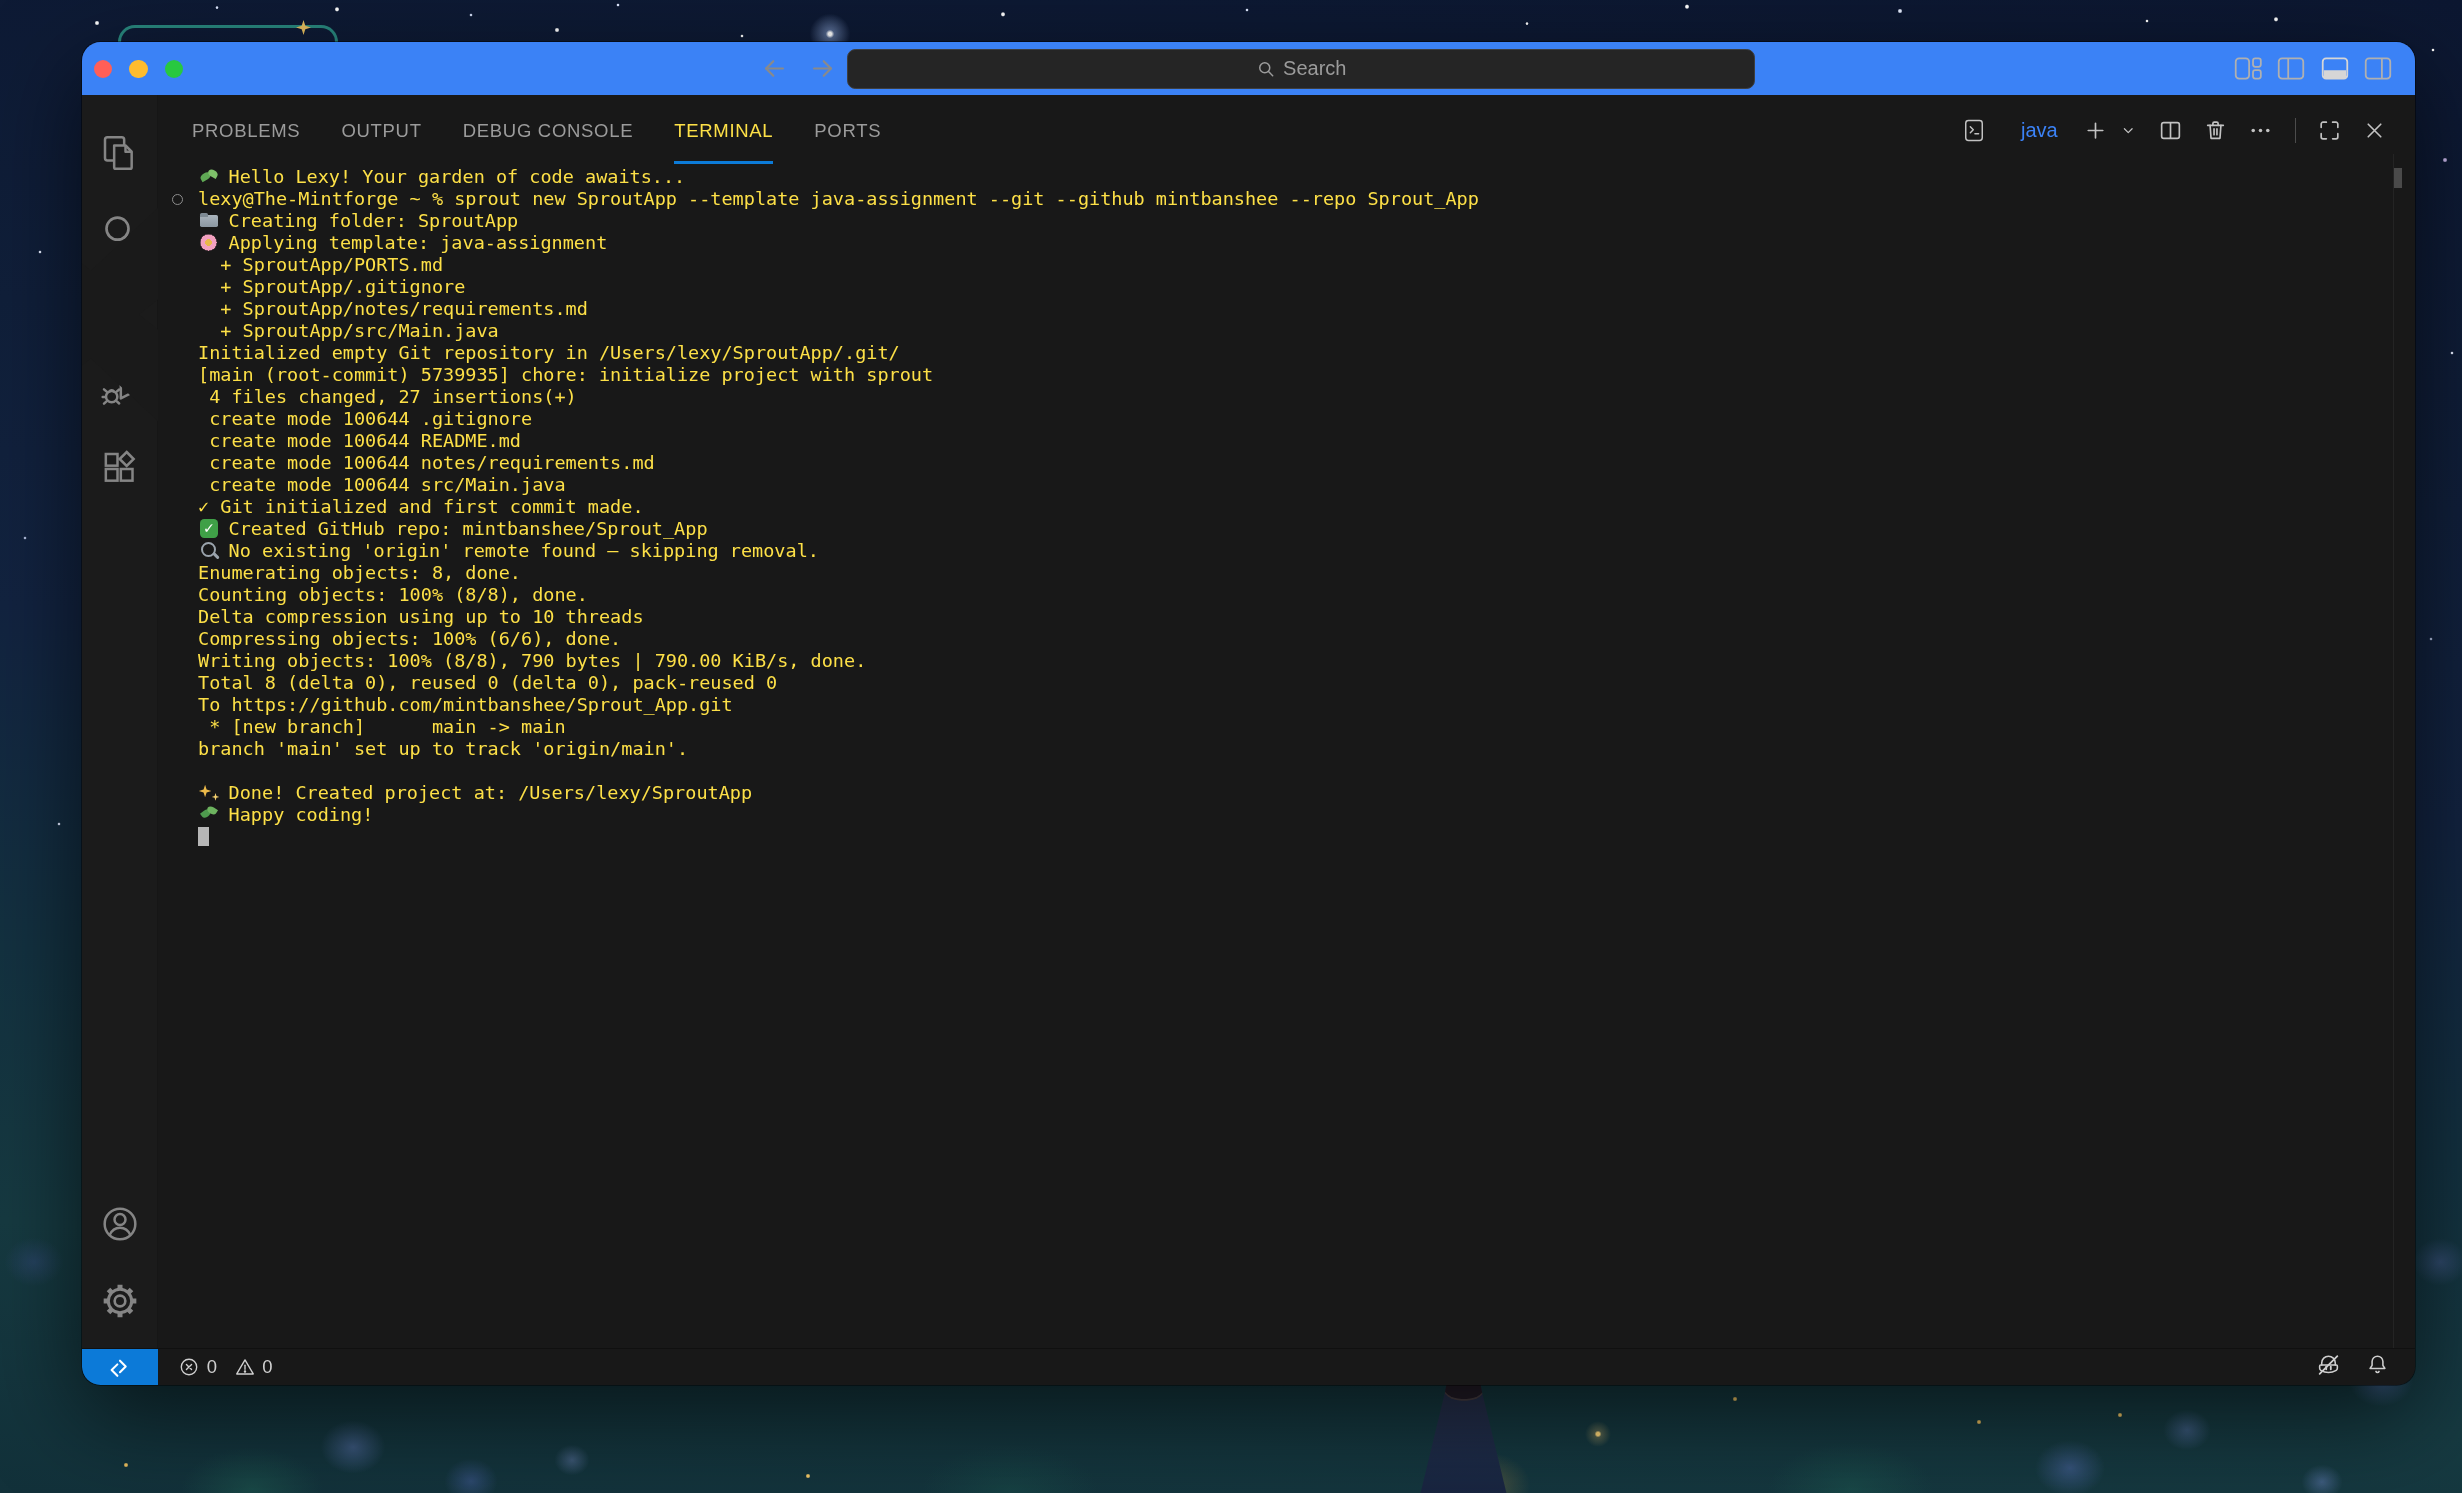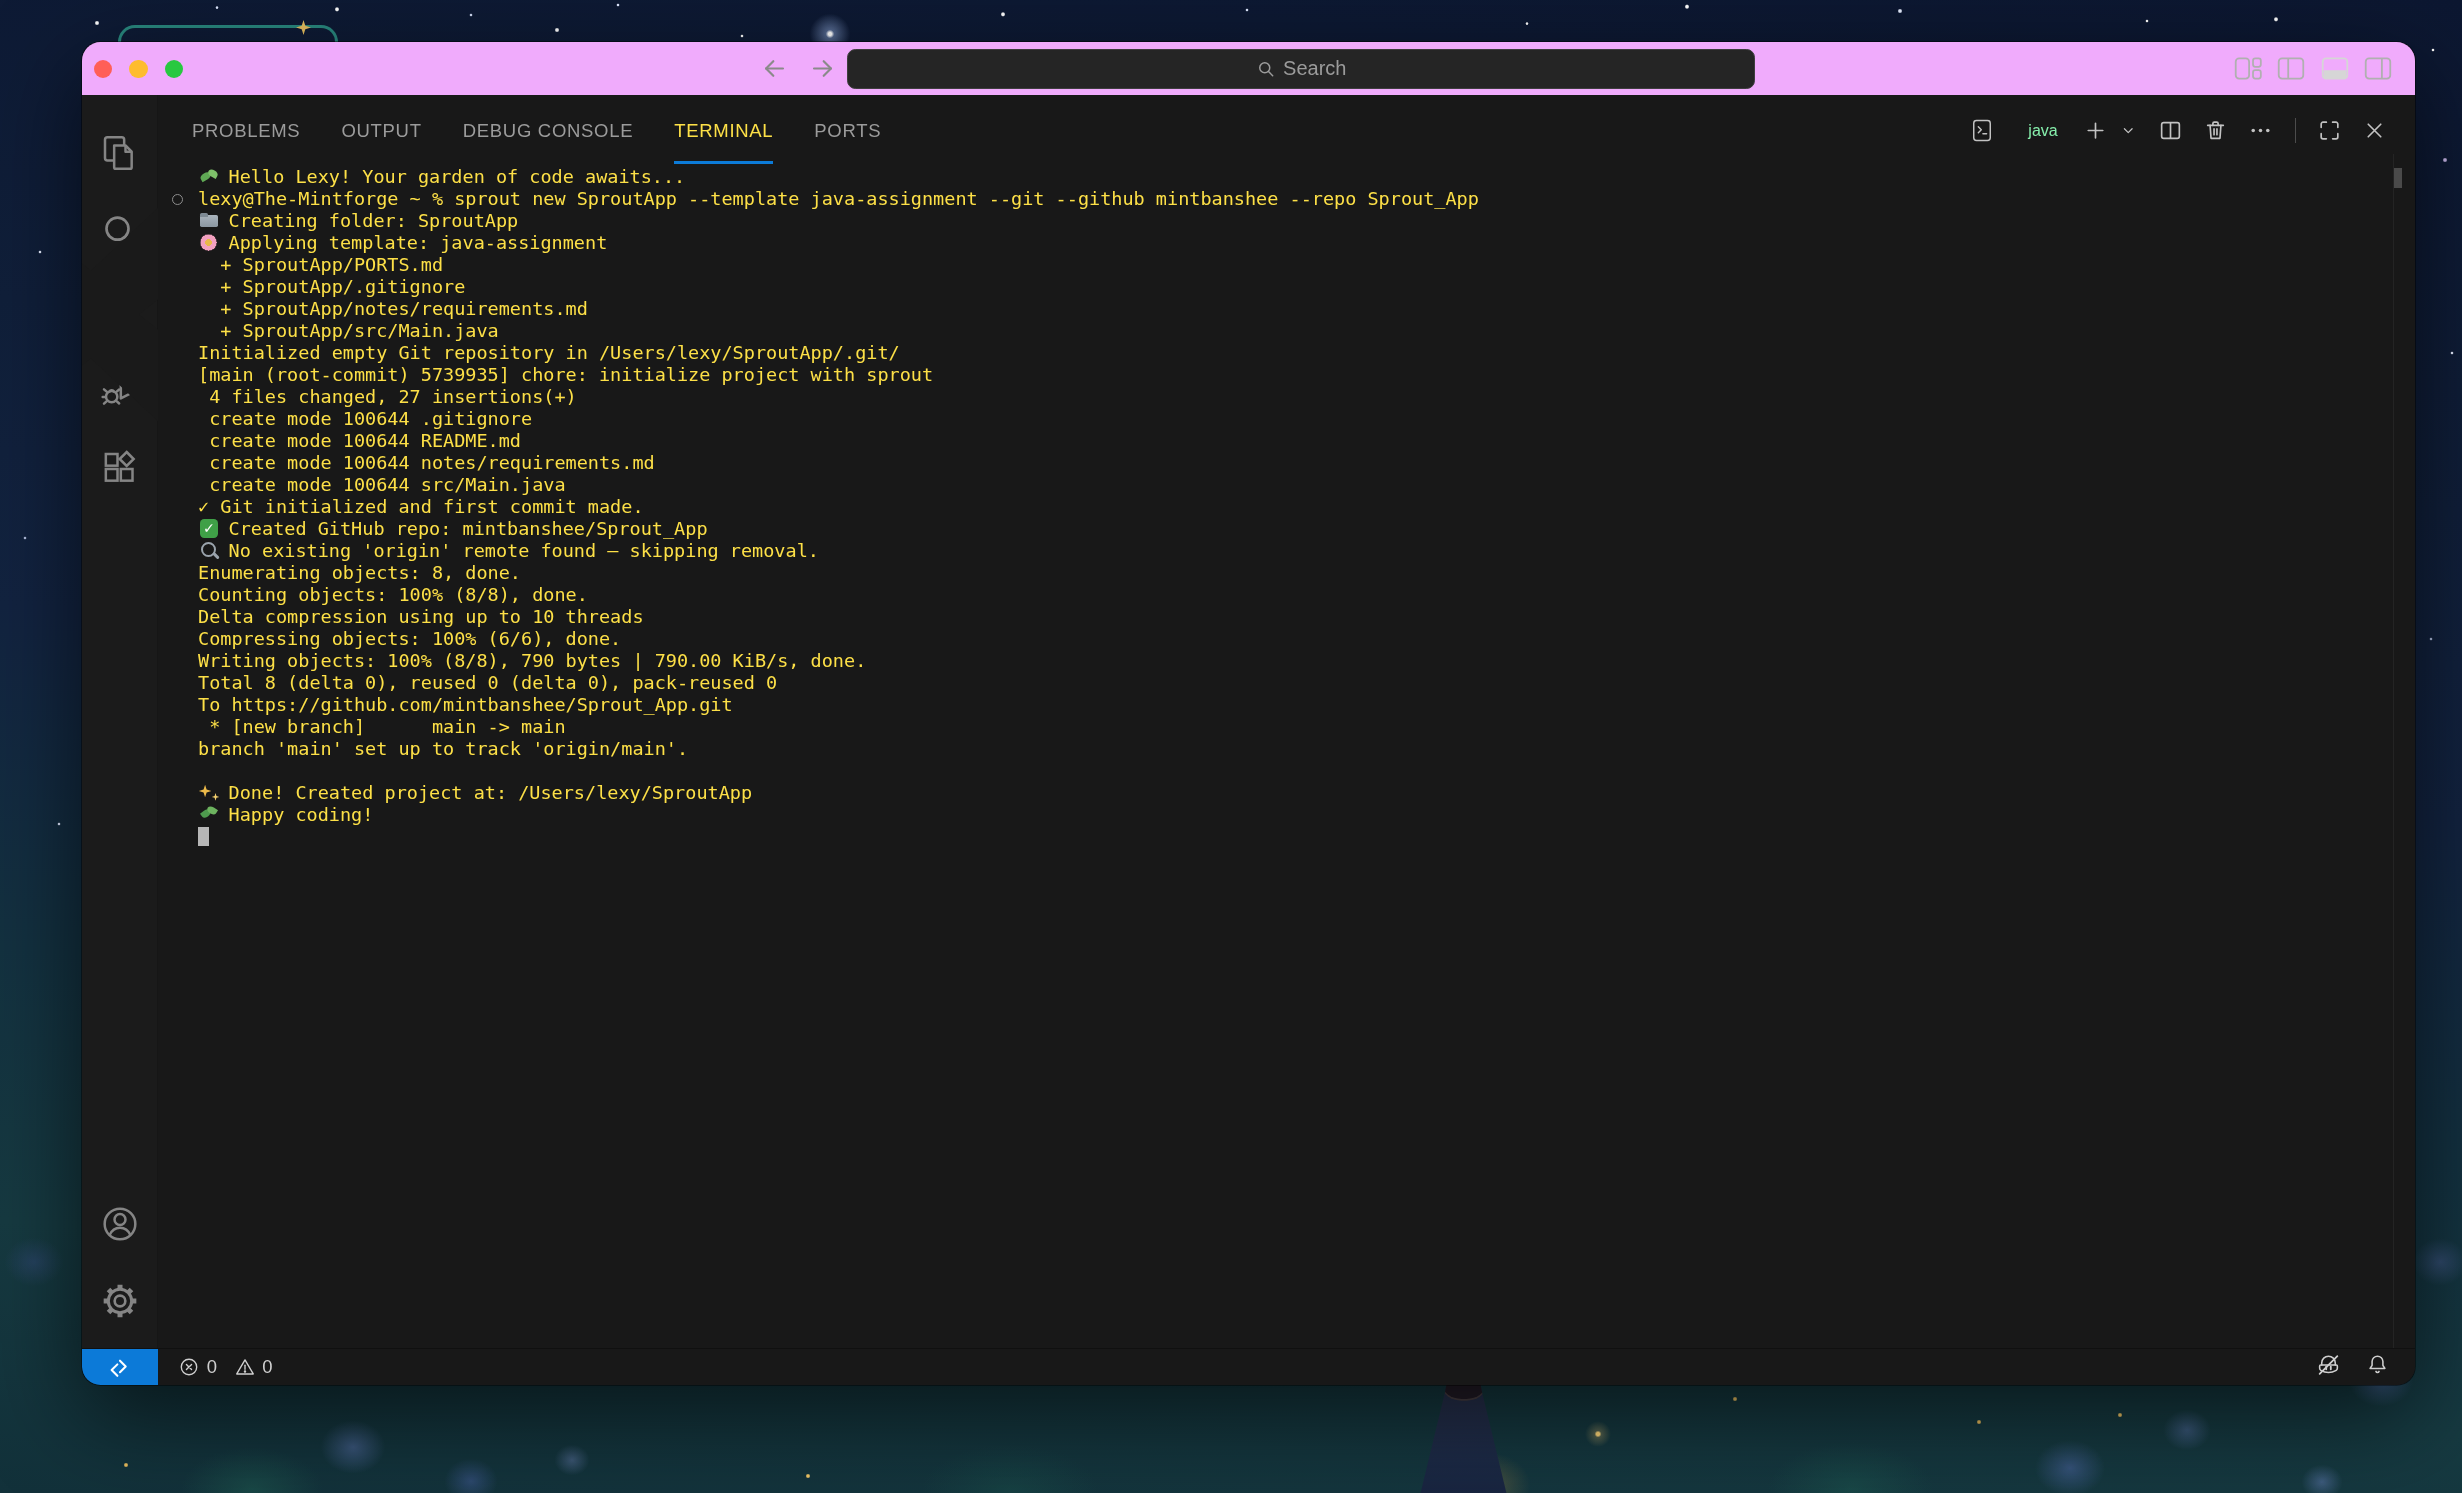--- a/index.html
+++ b/index.html
@@ -67,21 +67,21 @@
     clip-path:polygon(38% 0,62% 0,64% 12%,82% 100%,18% 100%,36% 12%); }
   .figure-silhouette::before { content:""; position:absolute; left:50%; top:-15px; transform:translateX(-50%);
     width:44px; height:34px; border-radius:50% 50% 45% 45%; background:#241d28; box-shadow:0 1.7px 0 rgba(120,85,60,.45); }
 
   
   .vscode-window { position:absolute; left:82px; top:42px; width:2333px; height:1343px; z-index:2;
     background:#1b1b1b; border-radius:18.5px; overflow:hidden;
     box-shadow:0 29.4px 93px rgba(0,0,0,.6), 0 0 0 0.8px rgba(0,0,0,.55); }
 
   
-  .titlebar { position:absolute; left:0; top:0; right:0; height:65px; background:#f0abfc; border-bottom:0.8px solid #111; }
+  .titlebar { position:absolute; left:0; top:0; right:0; height:65px; background:#3b82f6; border-bottom:0.8px solid #111; }
   .traffic-lights { position:absolute; left:11.8px; top:17.7px; display:flex; gap:17px; }
   .tl { width:18.5px; height:18.5px; border-radius:50%; }
   .nav-arrows { position:absolute; left:678px; top:11.8px; display:flex; gap:18.5px; color:#8a8a8a; }
   .nav-arrows svg { width:29px; height:29px; }
   .search-field { position:absolute; left:765px; top:6.7px; width:908px; height:40px; background:#252525;
     border:0.8px solid #3e3e3e; border-radius:8.4px; display:flex; align-items:center; justify-content:center;
     gap:7.6px; color:#9b9b9b; font-size:20px; }
   .titlebar-icons { position:absolute; right:22px; top:11.8px; display:flex; gap:13.5px; align-items:center; }
   .titlebar-icons svg { width:30px; height:29px; }
 
@@ -101,21 +101,21 @@
   .panel { flex:1; background:#181818; position:relative; }
   .panel-tabs-row { position:absolute; top:0; left:0; right:0; height:71px; display:flex; align-items:stretch; }
   .ptabs { display:flex; gap:41px; padding-left:34px; }
   .ptab { display:flex; align-items:center; position:relative; color:#9b9b9b; font-size:18.5px; letter-spacing:0.7px; cursor:default; }
   .ptab.f-active { color:#fde047; }
   .ptab.f-active::after { content:""; position:absolute; left:0; right:0; bottom:2.5px; height:2.5px; background:#0c7bd8; }
   .panel-toolbar { margin-left:auto; display:flex; align-items:center; gap:20px; padding-right:28px; color:#c5c5c5; }
   .panel-toolbar svg { width:25px; height:25px; display:block; }
   .shell-group { display:flex; align-items:center; gap:7.6px; margin-right:5px; }
   .shell-group .shell-icon svg { width:22px; height:27px; }
-  .shell-label { font-size:16px; color:#86efac;margin-left:28px; }
+  .shell-label { font-size:20px; color:#3b82f6;margin-left:28px; }
   .tb-divider { width:0.8px; height:25px; background:#4c4c4c; margin:0 1.7px; }
 
   
   .terminal { position:absolute; top:71px; left:0; right:0; bottom:0;
     font-family:"DejaVu Sans Mono", monospace; font-size:18.5px; line-height:22px; color:#fde047;
     padding-left:40px; }
   .tline { white-space:pre; min-height:22px; position:relative; }
   .tline.f-decoration::before { content:""; position:absolute; left:-26px; top:5.9px; width:9.3px; height:9.3px;
     border:1.7px solid #8d8d8d; border-radius:50%; }
   .tline.f-cursor::after { content:""; display:inline-block; width:11px; height:19.3px; background:#b7b7b7; vertical-align:-3.4px; }

